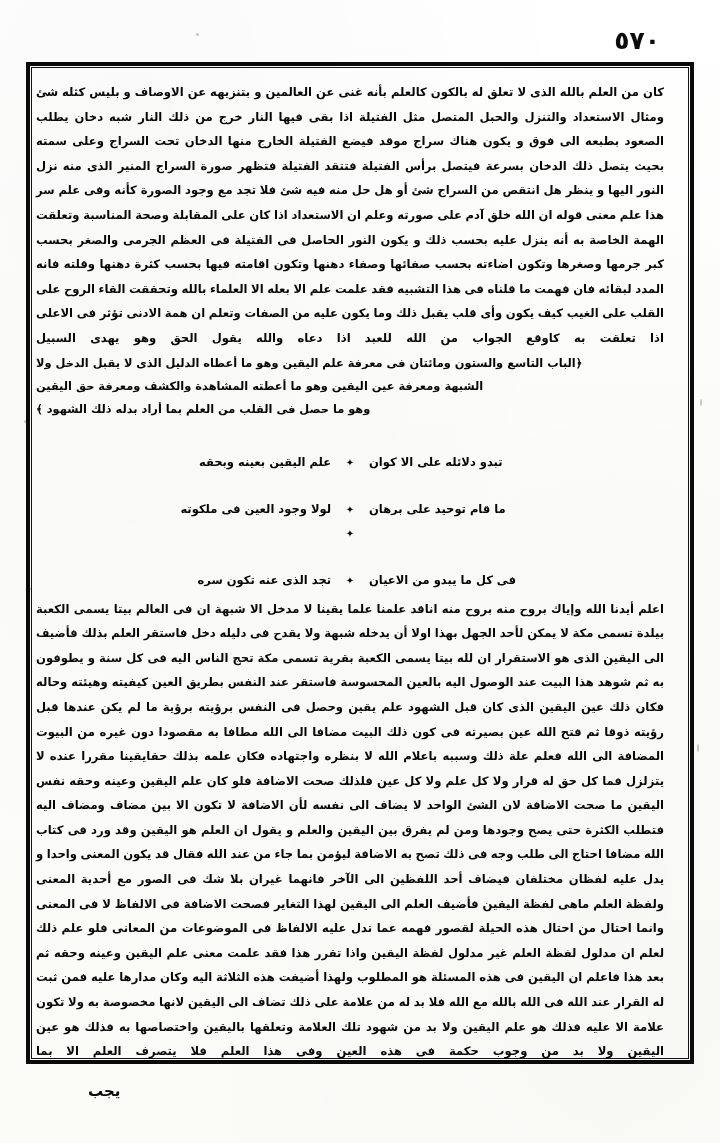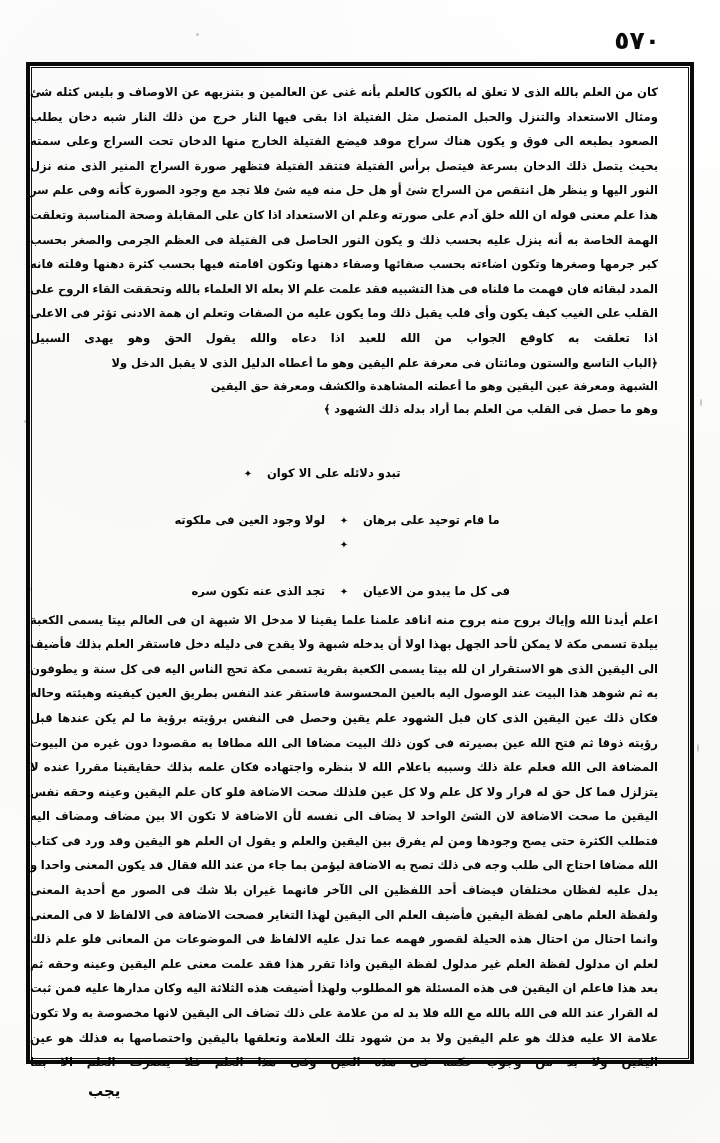--- a/index.html
+++ b/index.html
@@ -61,21 +61,21 @@
     top: 67px;
     width: 658px;
     height: 992px;
     border: 1.4px solid #111;
     box-sizing: border-box;
   }
 
   
   #text-column {
     position: absolute;
-    left: 24px;
+    left: 30px;
     top: 76px;
     width: 640px;
     height: 974px;
     direction: rtl;
     text-align: justify;
     box-sizing: border-box;
     padding: 4px 6px 0 6px;
   }
 
   .para {
@@ -92,23 +92,23 @@
     margin: 0;
     -webkit-font-smoothing: none;
   }
 
   .heading {
     font-family: "DejaVu Sans", sans-serif;
     font-size: 11.4px;
     line-height: 23px;
     font-weight: 700;
     color: #060606;
-    text-align: right;
-    direction: rtl;
-    margin: 1px 0 17px 0;
+    text-align: left;
+    direction: rtl;
+    margin: 1px 0 6px 0;
     letter-spacing: -0.2px;
   }
 
   
   #poem {
     margin: 3px 0 4px 0;
     direction: rtl;
   }
   .verse {
     display: flex;
@@ -181,20 +181,21 @@
     <div class="heading">
       <div>﴿الباب التاسع والستون ومائتان فى معرفة علم اليقين وهو ما أعطاه الدليل الذى لا يقبل الدخل ولا</div>
       <div>الشبهة ومعرفة عين اليقين وهو ما أعطته المشاهدة والكشف ومعرفة حق اليقين</div>
       <div>وهو ما حصل فى القلب من العلم بما أراد بدله ذلك الشهود ﴾</div>
     </div>
 
     <div id="poem">
       <div class="verse">
         <span class="hemistich right">تبدو دلائله على الا كوان</span>
         <span class="verse-sep">✦</span>
+        <span class="hemistich left">علم اليقين بعينه وبحقه</span>
       </div>
       <div class="verse">
         <span class="hemistich right">ما قام توحيد على برهان</span>
         <span class="verse-sep">✦</span>
         <span class="hemistich left">لولا وجود العين فى ملكوته</span>
       </div>
       <div class="verse">
         <span class="verse-sep">✦</span>
       </div>
       <div class="verse">

